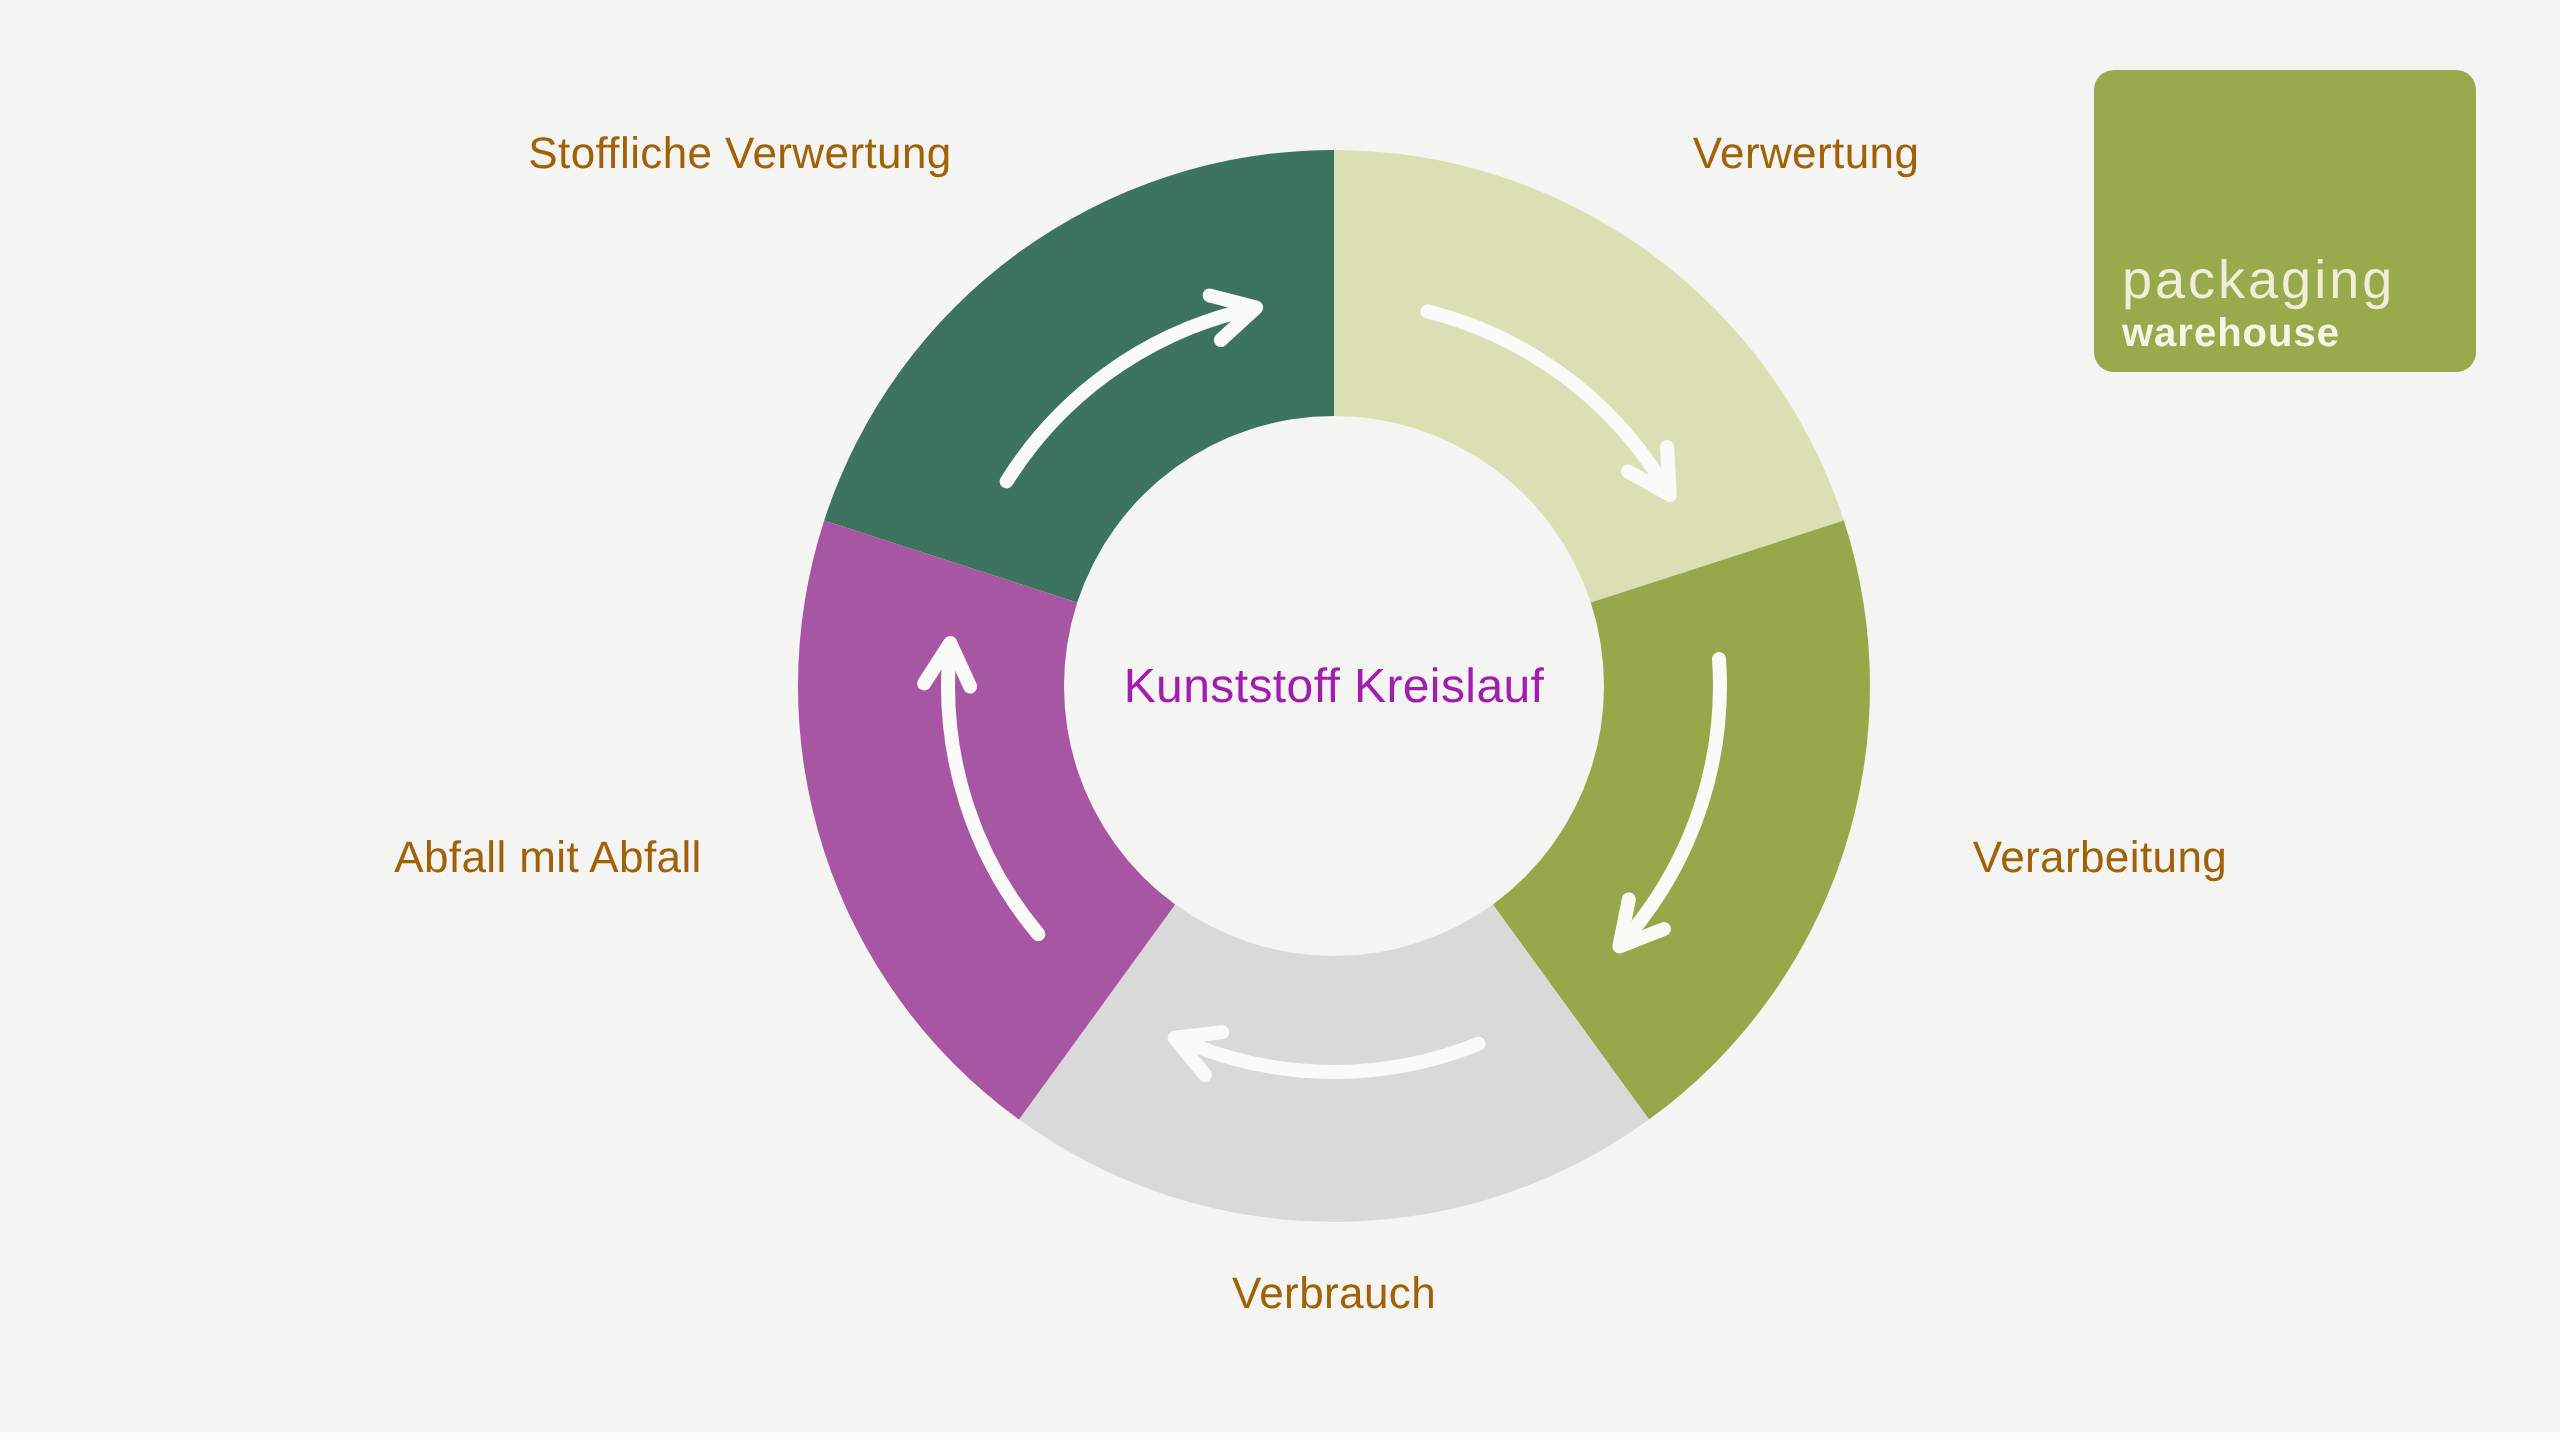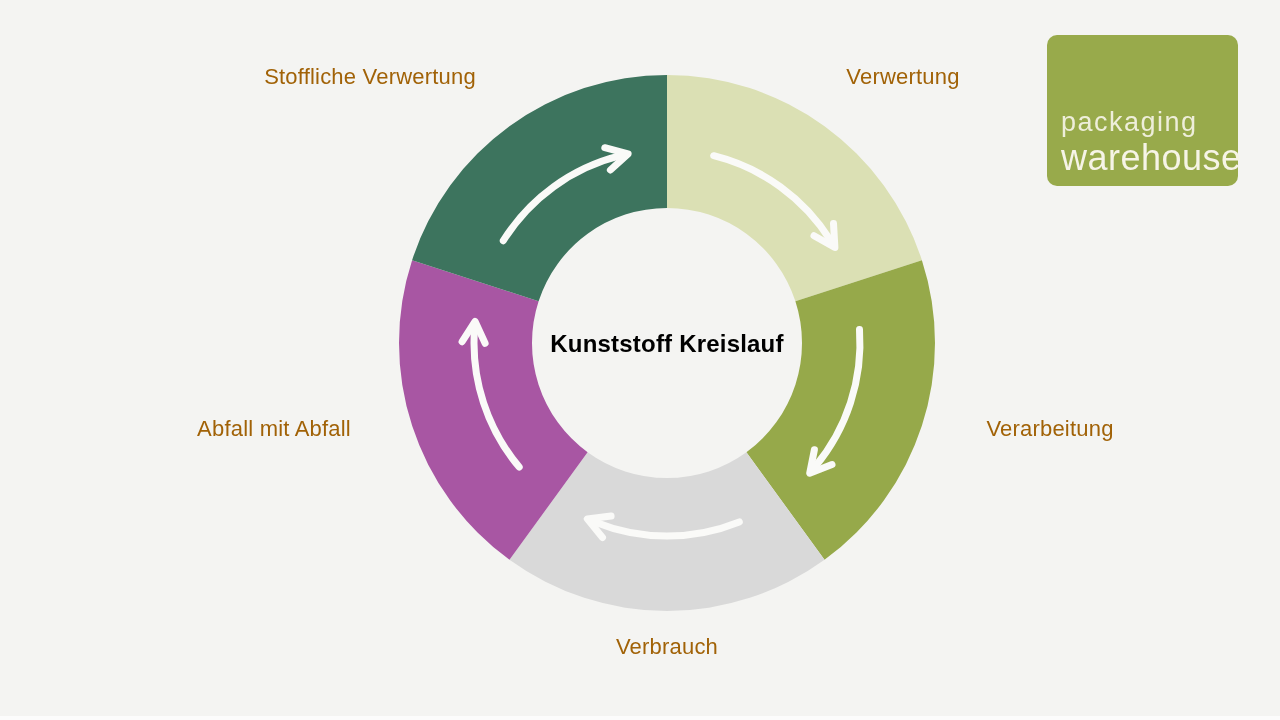--- a/index.html
+++ b/index.html
@@ -15,29 +15,29 @@
     position:absolute;transform:translate(-50%,-50%);
     font-size:22px;color:#a16207;white-space:nowrap;letter-spacing:0.2px;
   }
   .label-0{left:903px;top:77px}
   .label-1{left:1050px;top:429px}
   .label-2{left:667px;top:647px}
   .label-3{left:274px;top:429px}
   .label-4{left:370px;top:77px}
   .center-title{
     position:absolute;left:667px;top:344px;transform:translate(-50%,-50%);
-    font-size:24px;font-weight:700;color:#000000;white-space:nowrap;letter-spacing:0.2px;
+    font-size:24px;font-weight:400;color:#a21caf;white-space:nowrap;letter-spacing:0.2px;
   }
   .logo{
     position:absolute;left:1047px;top:35px;width:191px;height:151px;
     border-radius:10px;
   }
   .logo-text{position:absolute;left:14px;bottom:8px;line-height:1.12}
   .logo-line1{display:block;font-size:27px;font-weight:400;letter-spacing:1.5px}
-  .logo-line2{display:block;font-size:36px;font-weight:400;letter-spacing:0.5px}
+  .logo-line2{display:block;font-size:20px;font-weight:700;letter-spacing:0.5px}
   .bottom-strip{
     position:absolute;left:0;bottom:0;width:1280px;height:4px;background:#fcfcfc;
   }
 </style>
 </head>
 <body style="background: rgb(244, 244, 242);">
 
 <div class="stage">
 
   <svg id="donut-svg" class="donut" width="1280" height="720" viewBox="0 0 1280 720">

